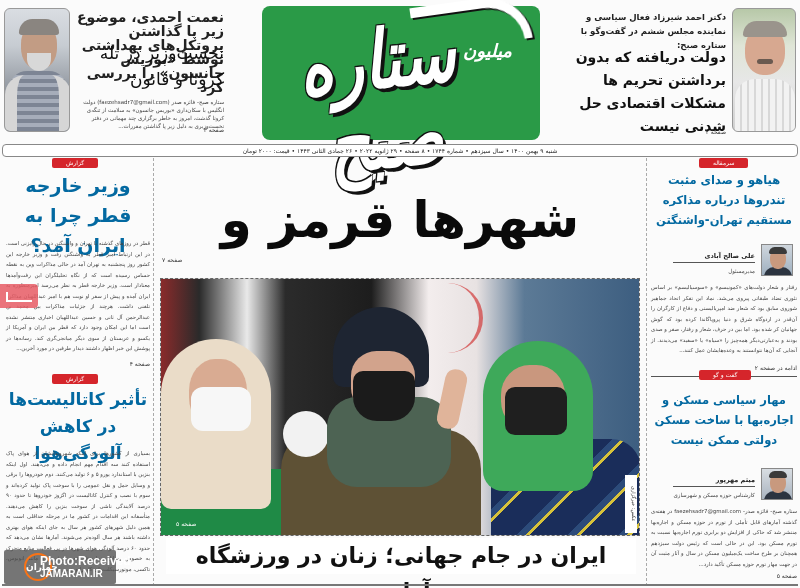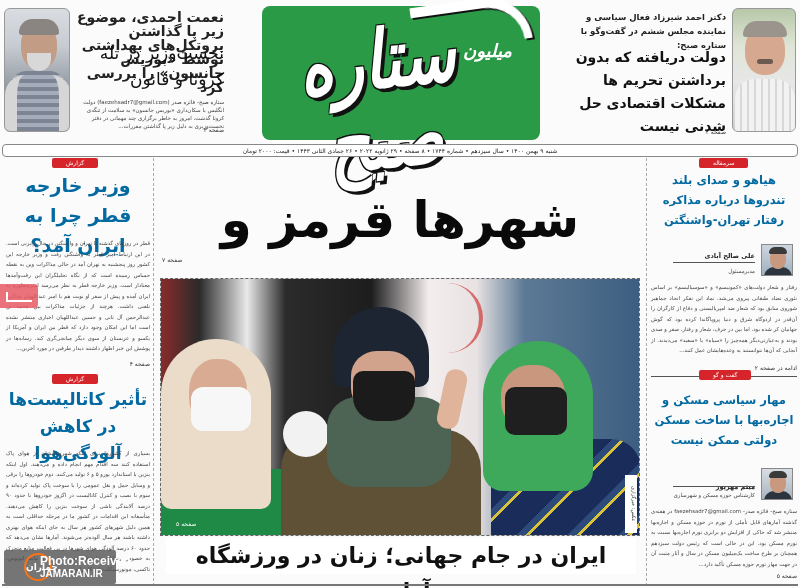--- a/index.html
+++ b/index.html
@@ -79,21 +79,21 @@
     .author-rule { position: absolute; height: 1px; background: #555; }
     .author-role { position: absolute; direction: rtl; text-align: right; font-size: 5.5px; color: #444; }
     .an1 { left: 4px; top: 94px; width: 104px; }
     .ar1 { left: 26px; top: 104px; width: 82px; }
     .ao1 { left: 4px; top: 110px; width: 104px; }
     .r1-body { left: 4px; top: 124px; width: 146px; height: 80px; }
     .r1-cont { left: 4px; top: 206px; width: 146px; }
     .r2-rule { position: absolute; left: 4px; top: 218px; width: 146px; height: 1px; background: #555; }
     .r2-tag { left: 52px; top: 212px; }
     .r2-hl { left: 4px; top: 232px; width: 146px; font-size: 11.5px; line-height: 20px; }
-    .an2 { left: 4px; top: 325px; width: 104px; }
+    .an2 { left: 4px; top: 318px; width: 104px; }
     .ar2 { left: 26px; top: 328px; width: 82px; }
     .ao2 { left: 4px; top: 334px; width: 104px; }
     .r2-body { left: 4px; top: 348px; width: 146px; height: 62px; }
     .r2-page { left: 4px; top: 414px; width: 146px; }
 
     
     .center-kicker { position: absolute; left: 160px; top: 160px; width: 480px; font-size: 11px; font-weight: bold; direction: rtl; text-align: center; color: #111; }
     .center-headline { position: absolute; left: 160px; top: 176px; width: 480px; font-size: 50px; line-height: 88px; font-weight: bold; direction: rtl; text-align: center; color: #0a0a0a; letter-spacing: -1px; }
     .center-page { position: absolute; left: 162px; top: 256px; font-size: 6px; direction: rtl; color: #333; }
 
@@ -194,21 +194,21 @@
       <div class="w3-scarf"></div>
       <div class="w3-face"></div>
       <div class="w3-mask"></div>
     <div class="photo-credit">عکس: خبرگزاری</div>
   </div>
   <div class="photo-small-page">صفحه ۵</div>
   <div class="photo-caption">ایران در جام جهانی؛ زنان در ورزشگاه آزادی</div>
 
   <div class="col-right">
     <div class="tag r1-tag">سرمقاله</div>
-    <div class="story-hl r1-hl">هیاهو و صدای بلند تندروها درباره مذاکره رفتار تهران-واشنگتن</div>
+    <div class="story-hl r1-hl">هیاهو و صدای مثبت تندروها درباره مذاکره مستقیم تهران-واشنگتن</div>
     <div class="author-photo a1">
         <div class="s"></div>
         <div class="h"></div>
         <div class="hr"></div>
       </div>
     <div class="author-name an1">علی صالح آبادی</div>
     <div class="author-rule ar1"></div>
     <div class="author-role ao1">مدیرمسئول</div>
     <div class="story-body r1-body">رفتار و شعار دولت‌های «کمونیسم» و «سوسیالیسم» بر اساس تئوری تضاد طبقاتی پیروی می‌شد. نماد این تفکر اتحاد جماهیر شوروی سابق بود که شعار ضد امپریالیستی و دفاع از کارگران را آن‌قدر در اردوگاه شرق و دنیا پروپاگاندا کرده بود که گوش جهانیان کر شده بود. اما بین در حرف، شعار و رفتار، صفر و صدی بودند و به‌عبارتی‌دیگر همه‌چیز را «سیاه» یا «سفید» می‌دیدند. از آنجایی که آن‌ها نتوانستند به وعده‌هایشان عمل کنند...</div>
     <div class="page-ref r1-cont">ادامه در صفحه ۲</div>

